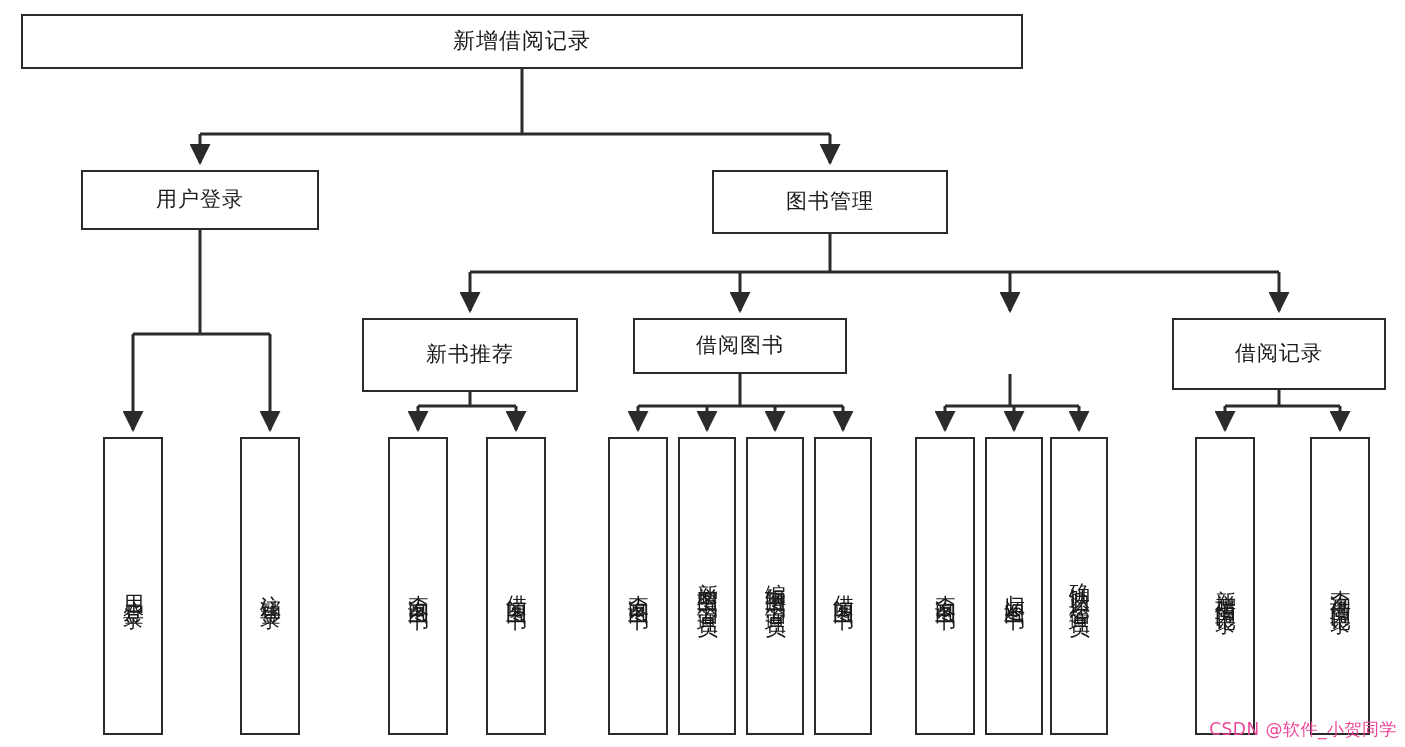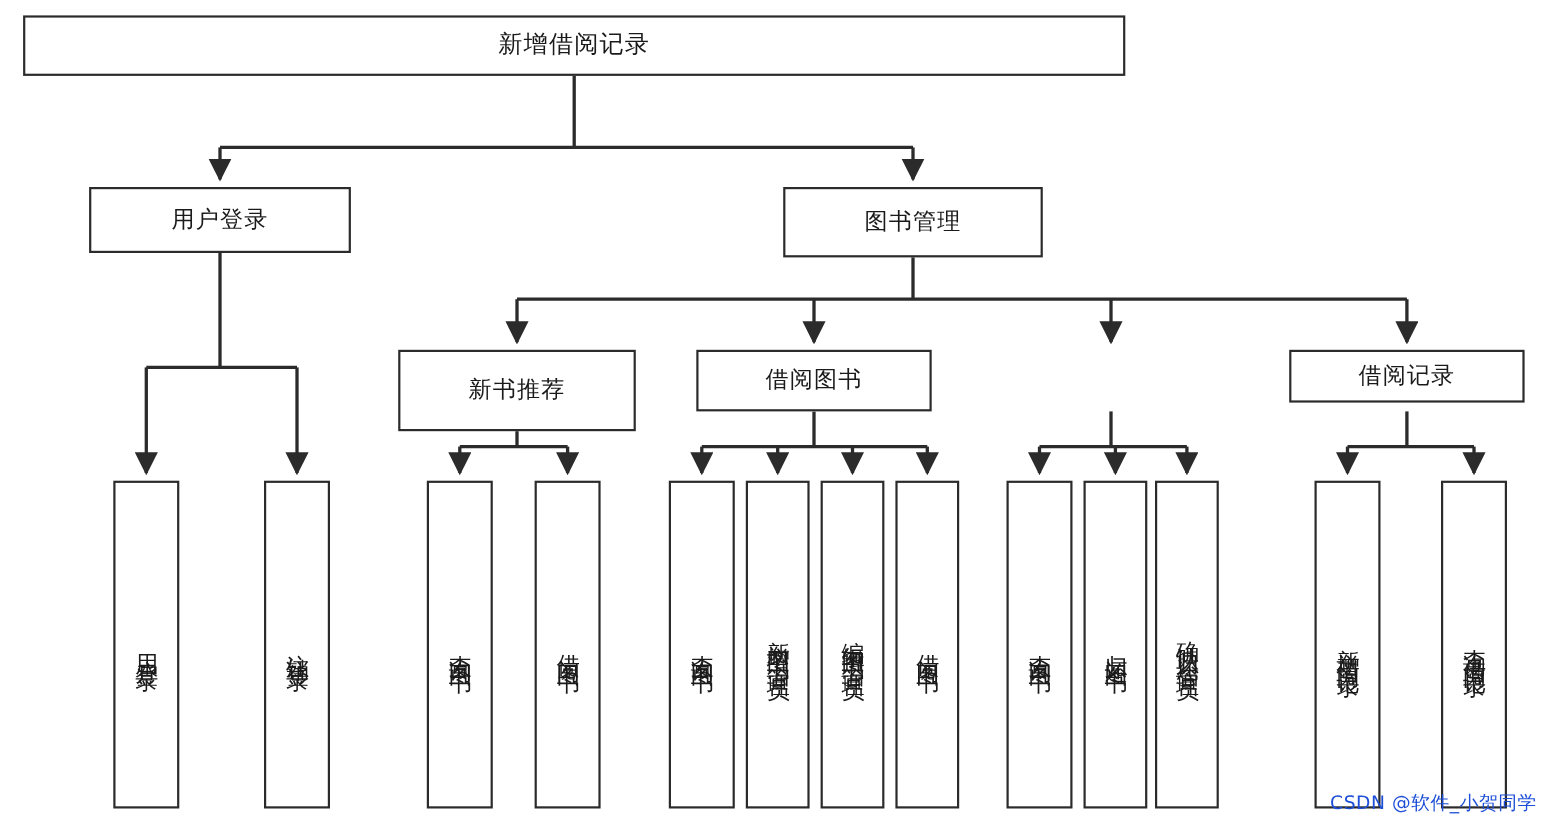--- a/index.html
+++ b/index.html
@@ -56,21 +56,21 @@
     display: block;
   }
   .node.root {
     font-size: 22px;
   }
   .watermark {
     position: absolute;
     right: 8px;
     bottom: 6px;
     font-size: 17px;
-    color: #1d4ed8;
+    color: #ec4899;
     letter-spacing: 0.5px;
     white-space: nowrap;
   }
 </style>
 </head>
 <body>
 
 <div id="diagram">
 
   <svg id="connectors" viewBox="0 0 1405 747" width="1405" height="747" xmlns="http://www.w3.org/2000/svg">
@@ -133,21 +133,21 @@
   <div class="node horiz" style="left: 712px; top: 170px; width: 236px; height: 64px;">
     <span>图书管理</span>
   </div>
 
   <div class="node horiz" style="left: 362px; top: 318px; width: 216px; height: 74px;">
     <span>新书推荐</span>
   </div>
   <div class="node horiz" style="left: 633px; top: 318px; width: 214px; height: 56px;">
     <span>借阅图书</span>
   </div>
-  <div class="node horiz" style="left: 1172px; top: 318px; width: 214px; height: 48px;">
+  <div class="node horiz" style="left: 1172px; top: 318px; width: 214px; height: 72px;">
     <span>借阅记录</span>
   </div>
 
   <div class="node vert" style="left: 103px; top: 437px; width: 60px; height: 298px;">
     <span class="vtext">用户登录</span>
   </div>
   <div class="node vert" style="left: 240px; top: 437px; width: 60px; height: 298px;">
     <span class="vtext">注销登录</span>
   </div>
   <div class="node vert" style="left: 388px; top: 437px; width: 60px; height: 298px;">

